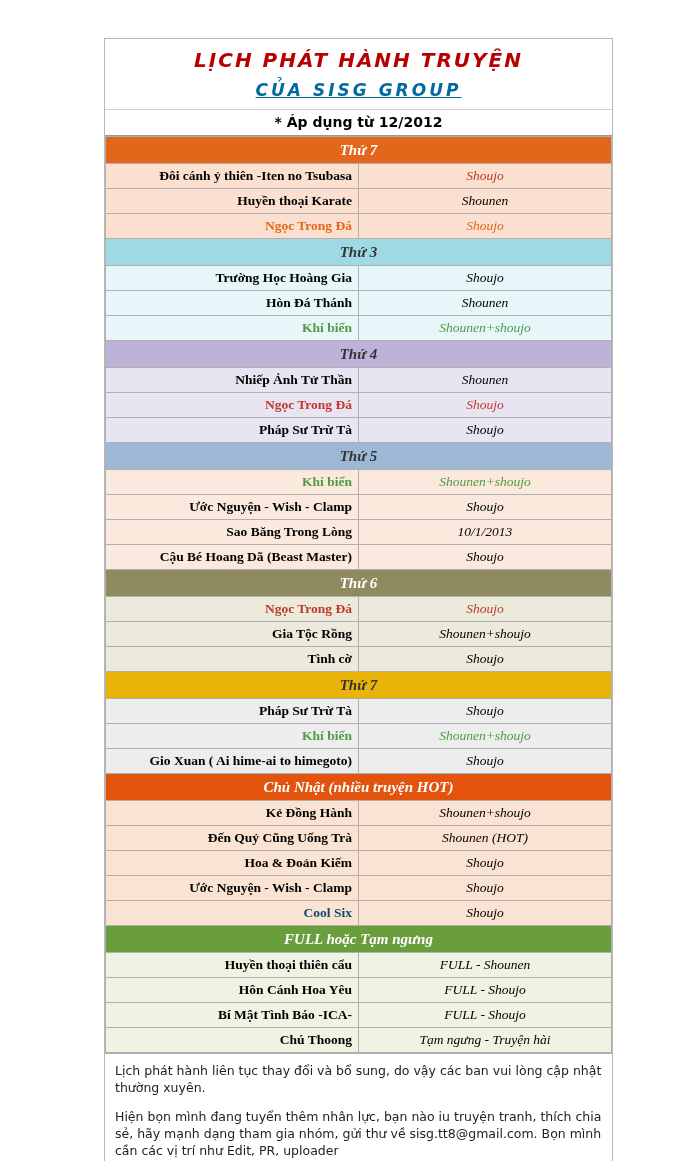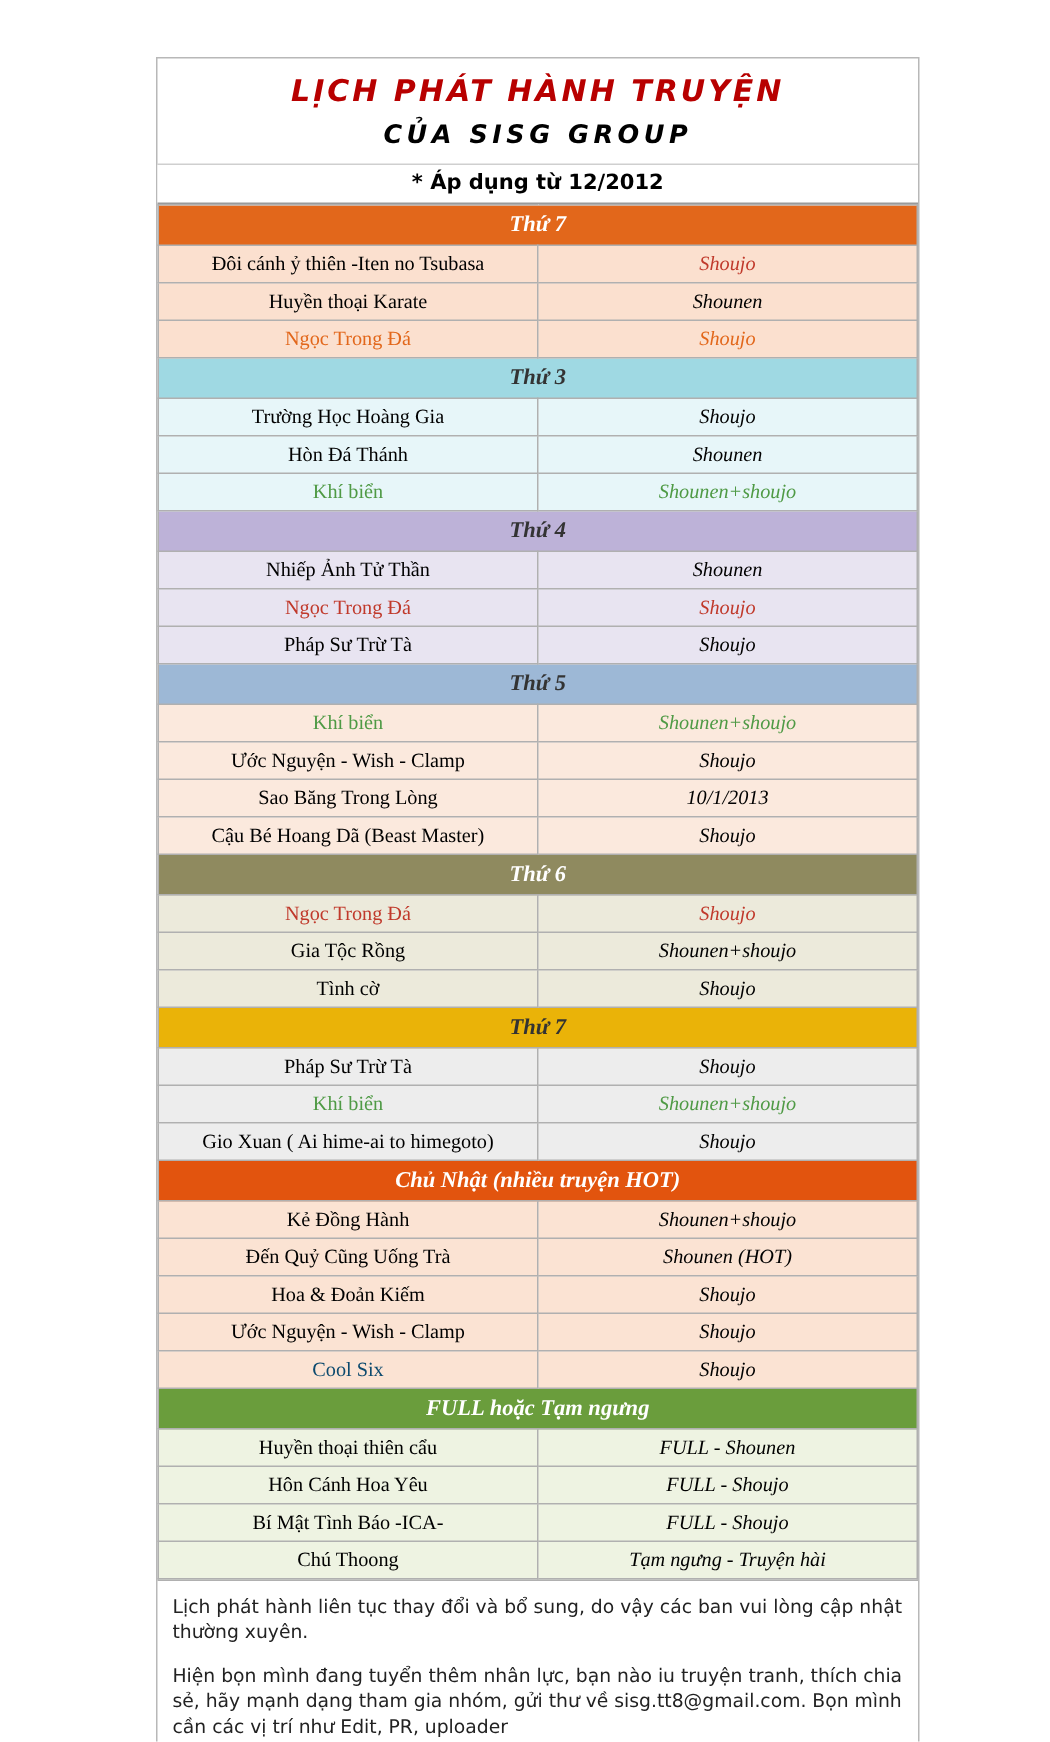--- a/index.html
+++ b/index.html
@@ -40,25 +40,26 @@
     font-style: italic;
     color: #b80000;
     font-size: 20px;
     letter-spacing: 2px;
     line-height: 26px;
   }
   .title-sub {
     font-family: "DejaVu Sans", sans-serif;
     font-weight: bold;
     font-style: italic;
-    color: #000000;
+    color: #0369a1;
     font-size: 17px;
     letter-spacing: 3px;
     line-height: 26px;
     margin-top: 4px;
+    text-decoration: underline;
   }
   .subtitle-row {
     text-align: center;
     font-family: "DejaVu Sans", sans-serif;
     font-weight: bold;
     font-size: 14px;
     color: #000000;
     padding: 4px 0 5px 0;
     border-bottom: 1px solid #9a9a9a;
     background: #ffffff;
@@ -70,22 +71,22 @@
   }
   table.sched td {
     border: 1px solid #b0b0b0;
     font-size: 13.5px;
     height: 22px;
     padding: 1px 6px;
     vertical-align: middle;
   }
   td.name {
     width: 272px;
-    font-weight: normal;
-    text-align: center;
+    font-weight: bold;
+    text-align: right;
   }
   td.genre {
     text-align: center;
     font-style: italic;
   }
   tr.day td {
     text-align: center;
     font-weight: bold;
     font-style: italic;
     font-size: 15px;

